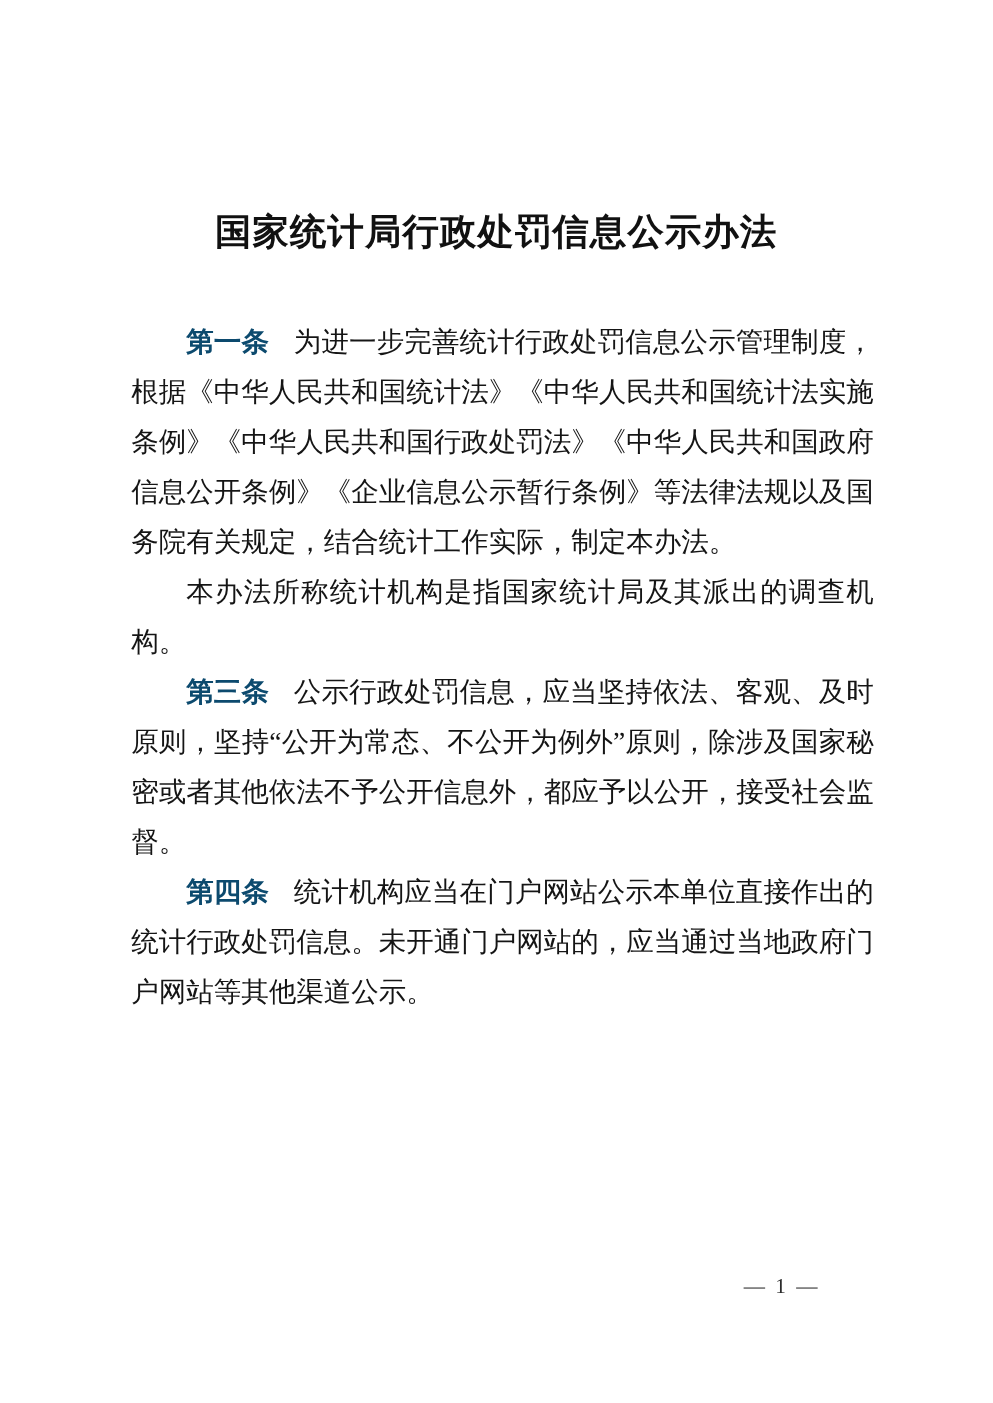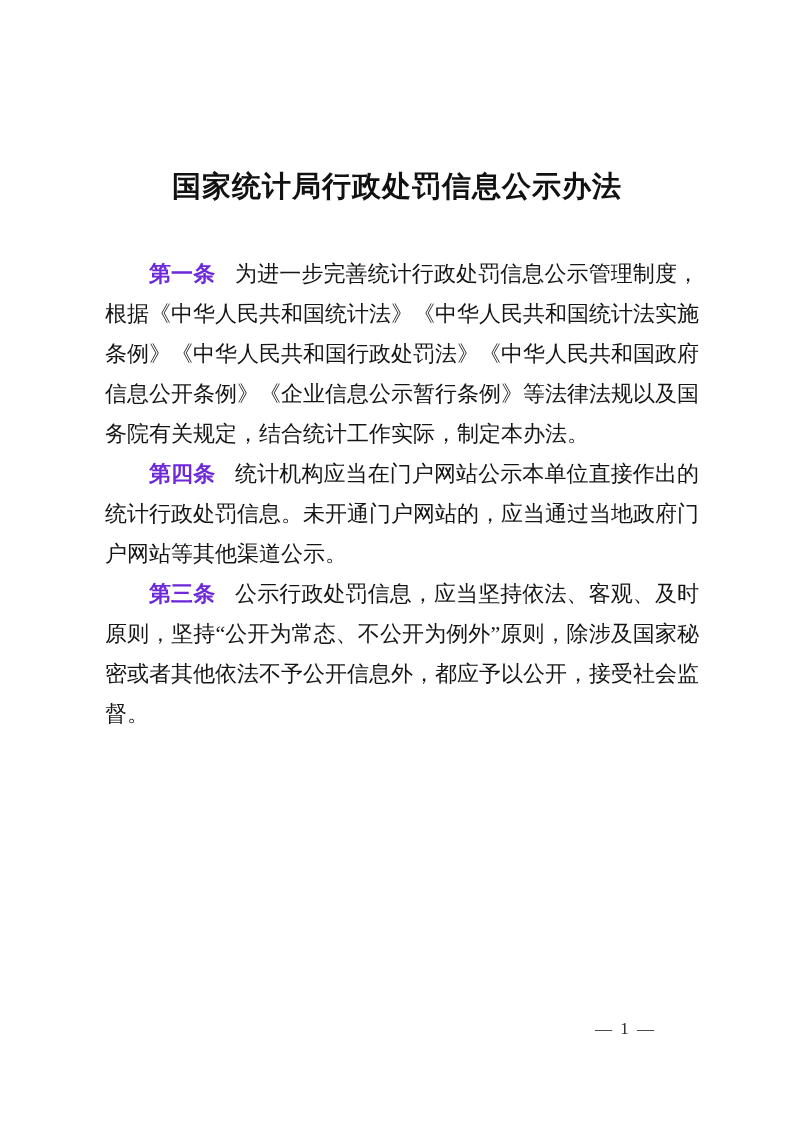--- a/index.html
+++ b/index.html
@@ -36,21 +36,21 @@
     text-align: justify;
   }
   .doc-body p {
     margin: 0;
     padding: 0;
     text-indent: 2em;
   }
   .para-label {
     font-weight: bold;
     margin-right: 0.9em;
-    color: #6d28d9;
+    color: #0c4a6e;
   }
   .para-label:empty {
     margin-right: 0;
   }
   .page-number {
     position: absolute;
     top: 1018px;
     left: 595px;
     font-size: 17px;
     line-height: 22px;
@@ -66,27 +66,30 @@
 
   <h1 class="doc-title">国家统计局行政处罚信息公示办法</h1>
 
   <div class="doc-body">
 
     <p>
       <span class="para-label">第一条</span><span class="para-text">为进一步完善统计行政处罚信息公示管理制度，根据《中华人民共和国统计法》《中华人民共和国统计法实施条例》《中华人民共和国行政处罚法》《中华人民共和国政府信息公开条例》《企业信息公示暂行条例》等法律法规以及国务院有关规定，结合统计工作实际，制定本办法。</span>
     </p>
 
 
-
     <p>
-      <span class="para-label">第四条</span><span class="para-text">统计机构应当在门户网站公示本单位直接作出的统计行政处罚信息。未开通门户网站的，应当通过当地政府门户网站等其他渠道公示。</span>
+      <span class="para-label"></span><span class="para-text">本办法所称统计机构是指国家统计局及其派出的调查机构。</span>
     </p>
 
     <p>
       <span class="para-label">第三条</span><span class="para-text">公示行政处罚信息，应当坚持依法、客观、及时原则，坚持“公开为常态、不公开为例外”原则，除涉及国家秘密或者其他依法不予公开信息外，都应予以公开，接受社会监督。</span>
+    </p>
+
+    <p>
+      <span class="para-label">第四条</span><span class="para-text">统计机构应当在门户网站公示本单位直接作出的统计行政处罚信息。未开通门户网站的，应当通过当地政府门户网站等其他渠道公示。</span>
     </p>
 
 
   </div>
 
   <div class="page-number">— 1 —</div>
 
 </div>
 
 </body></html>

